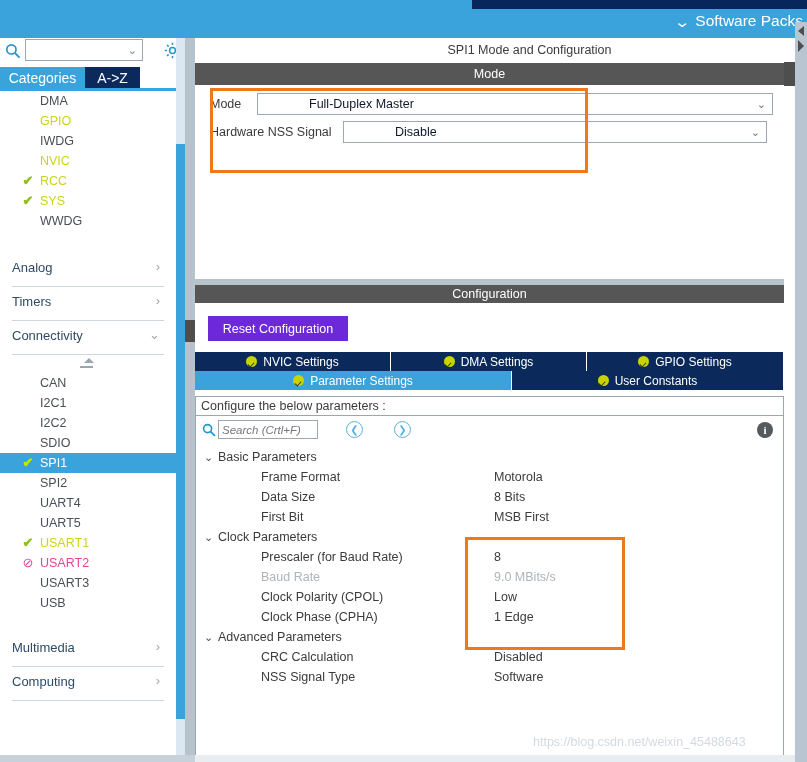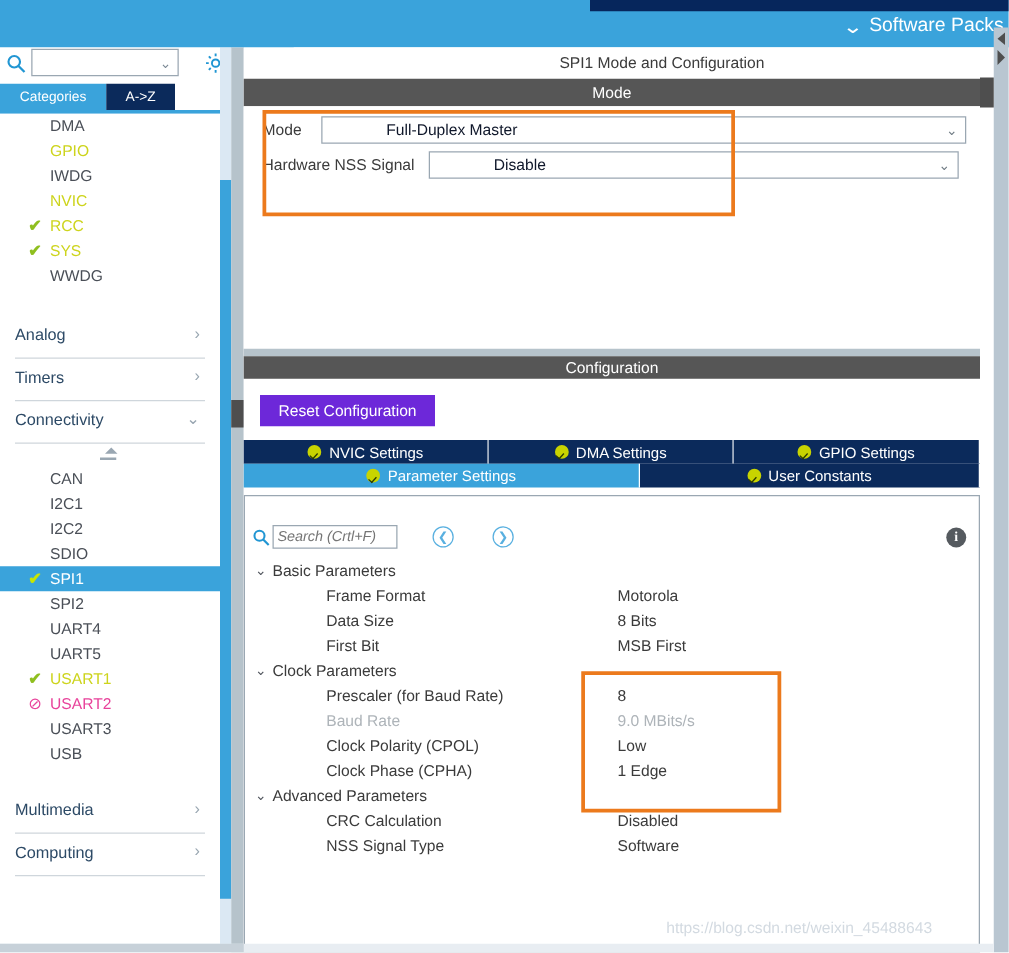--- a/index.html
+++ b/index.html
@@ -20,21 +20,21 @@
   
   #left{position:absolute;left:0;top:38px;width:176px;height:724px;background:#ffffff;}
   .mag{position:absolute;left:5px;top:43px;width:16px;height:16px;}
   #filter-combo{position:absolute;left:25px;top:39px;width:118px;height:22px;
     border:1px solid #9aa7b2;background:#fff;box-sizing:border-box;}
   #filter-combo .cv{position:absolute;left:4px;top:3px;font-size:12px;color:#333;}
   #filter-combo .cb{position:absolute;right:5px;top:4px;color:#7a8894;font-size:11px;}
   #gear{position:absolute;left:163px;top:41px;width:19px;height:19px;}
   #tabs-cat{position:absolute;left:0;top:67px;width:190px;height:21px;}
   .ltab{position:absolute;top:0;height:21px;display:flex;align-items:center;justify-content:center;
-        font-size:11px;box-sizing:border-box;}
+        font-size:14px;box-sizing:border-box;}
   .ltab.active{background:#3aa3db;color:#fff;}
   .ltab.inactive{background:#0b2a5b;color:#fff;}
   #tab-underline{position:absolute;left:0;top:88px;width:176px;height:3px;background:#3aa3db;}
   #list-scroll{position:absolute;left:0;top:91px;width:176px;height:645px;overflow:hidden;background:#fff;}
   .peri{position:relative;height:20px;line-height:20px;padding-left:40px;font-size:12.5px;color:#4a4f57;
         white-space:nowrap;}
   .peri .mk{position:absolute;left:20px;top:0;width:16px;text-align:center;font-size:13px;line-height:20px;}
   .peri.sel{background:#3aa3db;color:#ffffff;width:155px;}
   .peri.sel .mk{color:#c8e600;}
   .peri.yellow{color:#cdd41c;}
@@ -261,20 +261,21 @@
       <span class="tickdot"></span>
       <span>Parameter Settings</span>
     </div>
     <div class="ctab dark" style="left: 317px; width: 272px;">
       <span class="tickdot"></span>
       <span>User Constants</span>
     </div>
   </div>
 
 <div id="cfg-area">
+  <div id="cfg-hdr">Configure the below parameters :</div>
   <div id="searchbar">
     <svg class="mag2" viewBox="0 0 16 16">
       <circle cx="6.4" cy="6.4" r="4.6" fill="none" stroke="#2196d3" stroke-width="1.9"></circle>
       <line x1="9.8" y1="9.8" x2="14.8" y2="14.8" stroke="#2196d3" stroke-width="2"></line>
     </svg>
     <input id="param-search" type="text" placeholder="Search (Crtl+F)" style="">
     <div class="navbtn" style="left:150px;">❮</div>
     <div class="navbtn" style="left:198px;">❯</div>
     <div id="infoicon">i</div>
   </div>

